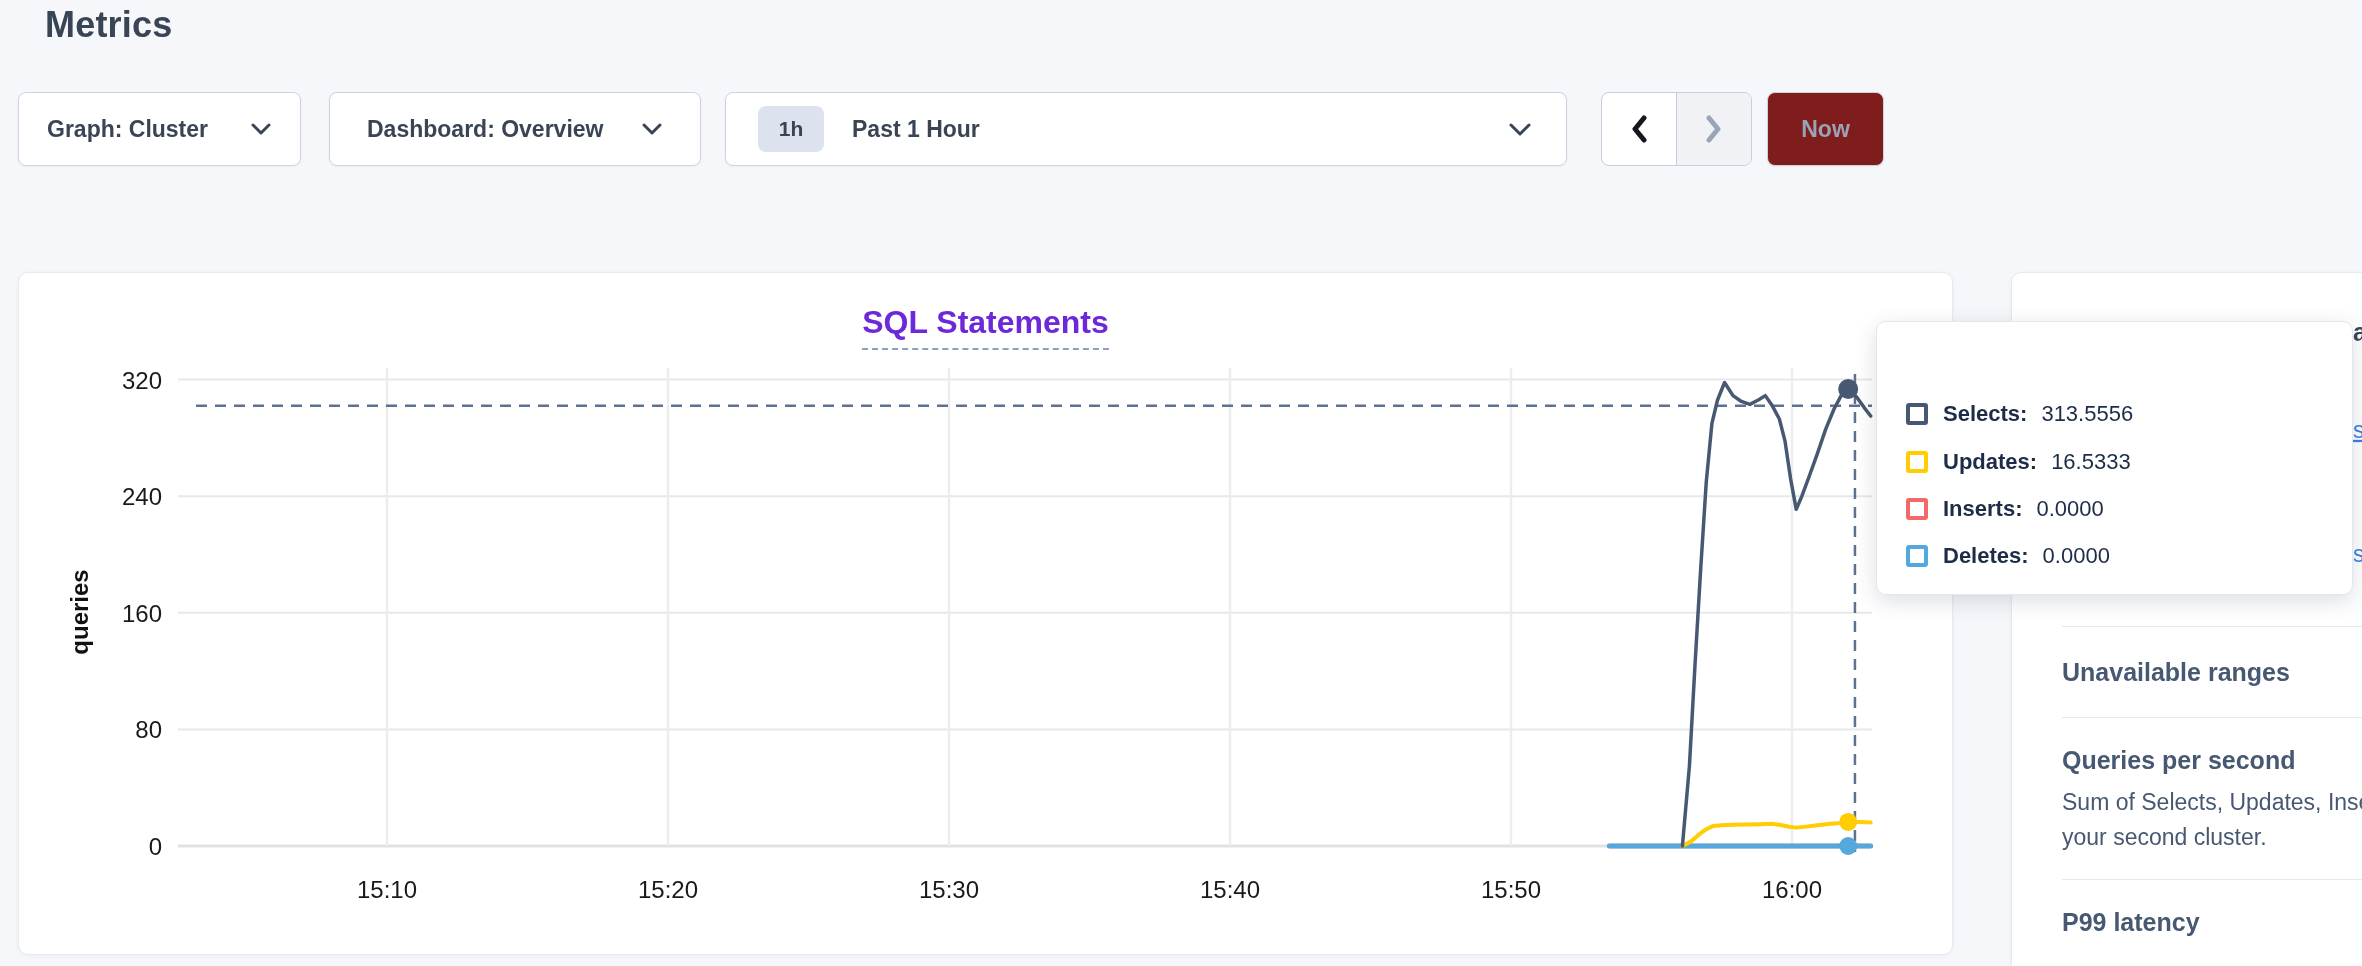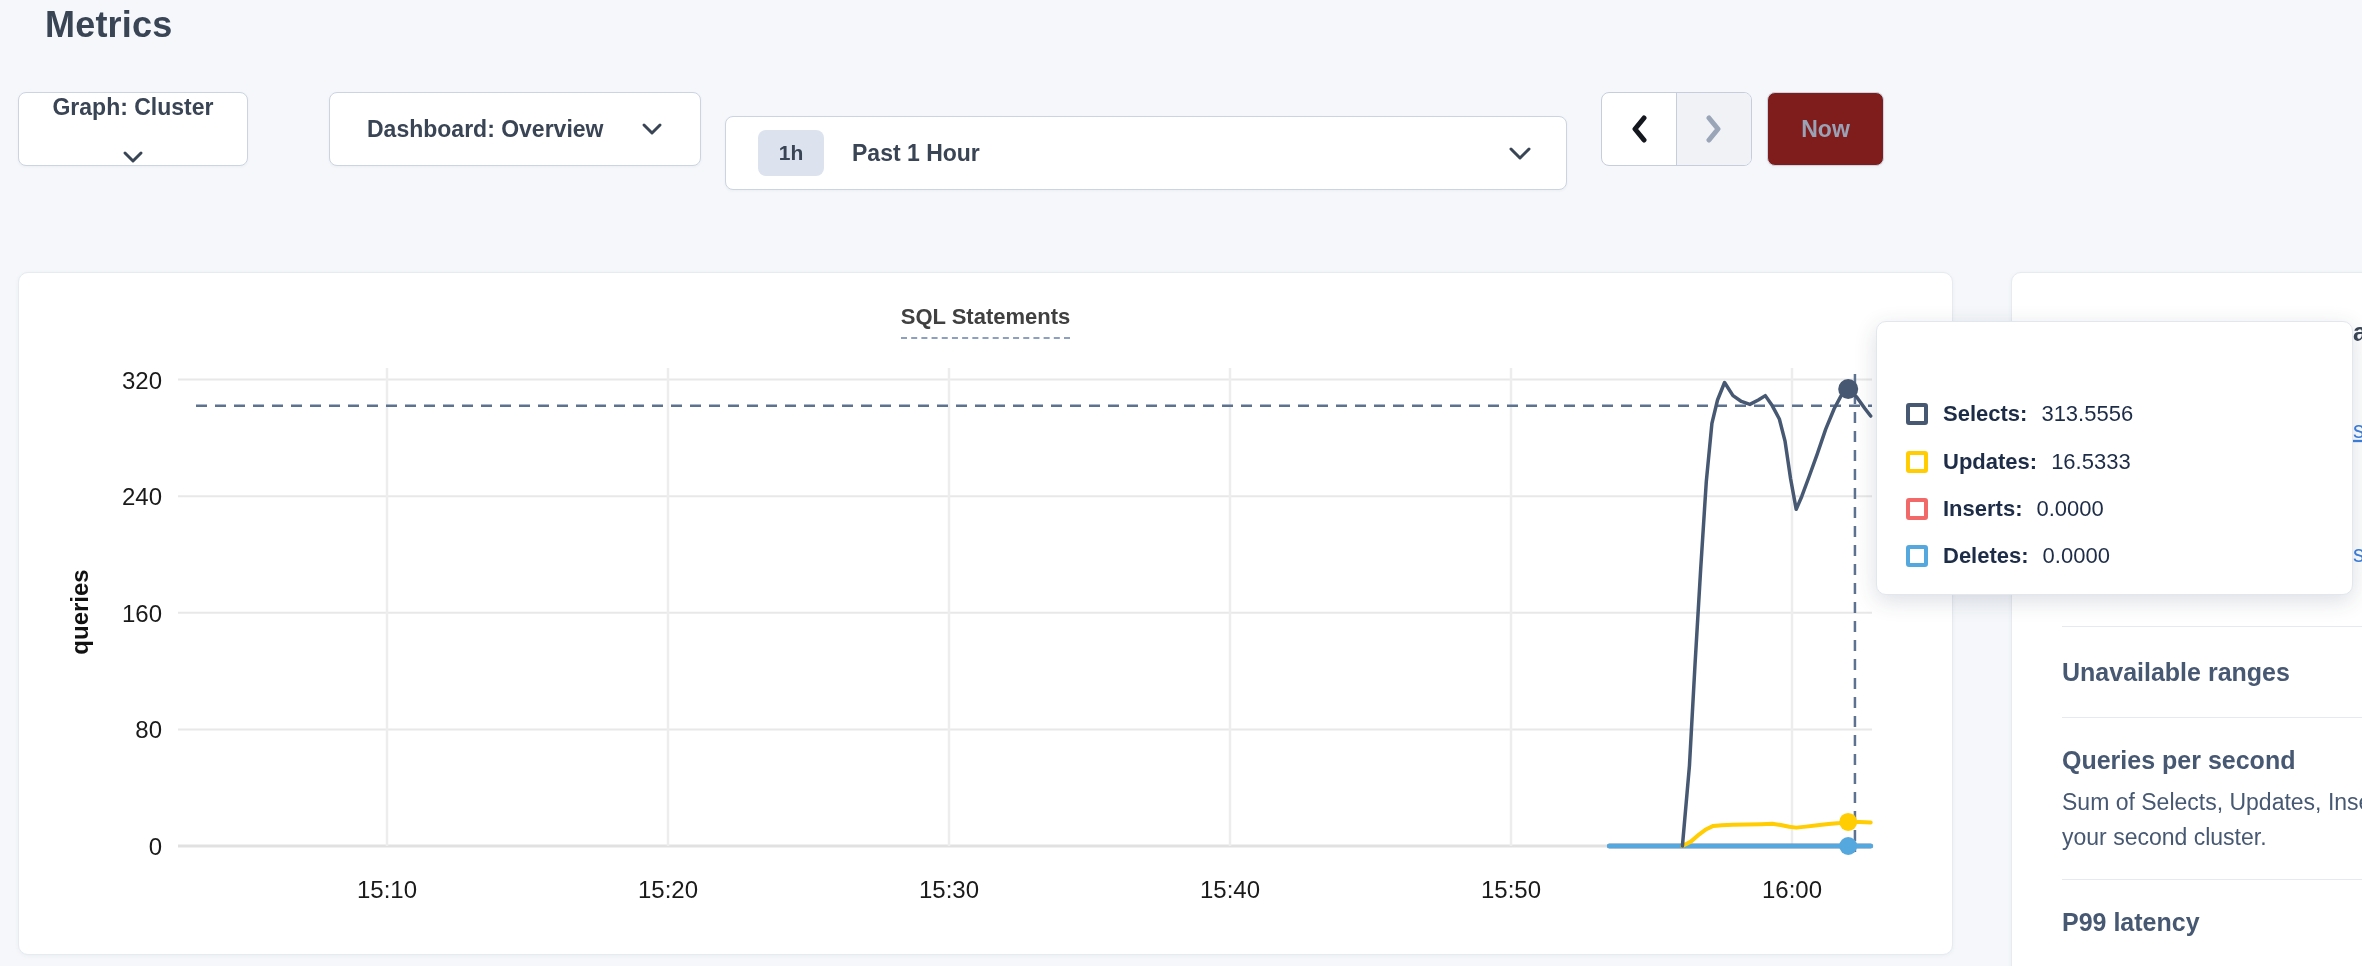--- a/index.html
+++ b/index.html
@@ -18,23 +18,23 @@
     margin: 0; letter-spacing: .2px;
   }
   
   .ctl {
     position: absolute; top: 92px; height: 74px;
     background: #fff; border: 1.5px solid #ccd4e2; border-radius: 8px;
     display: flex; align-items: center;
     font-size: 23px; font-weight: 700; color: #394455;
     box-shadow: 0 1px 3px rgba(60,70,100,.05);
   }
-  .ctl-graph     { left: 18px;  width: 230px; padding: 1px 28px; justify-content: space-between; flex-direction: column; }
+  .ctl-graph     { left: 18px;  width: 283px; padding: 8px 28px; justify-content: space-between; }
   .ctl-dashboard { left: 329px; width: 372px; padding: 0 37px; justify-content: space-between; }
-  .ctl-time      { left: 725px; width: 842px; padding: 0 34px 0 32px; font-weight: 600; margin-top: 24px; }
+  .ctl-time      { left: 725px; width: 842px; padding: 0 34px 0 32px; font-weight: 600; }
   .time-badge {
     width: 66px; height: 46px; border-radius: 8px;
     background: #dce3ee; color: #394455;
     display: flex; align-items: center; justify-content: center;
     font-size: 21px; font-weight: 700; margin-right: 28px;
   }
   .time-label { flex: 1; text-align: left; }
   .chev { flex: none; display: flex; align-items: center; color: #394455; }
   .arrow-group {
     position: absolute; left: 1601px; top: 92px; width: 151px; height: 74px;
@@ -54,21 +54,21 @@
     box-shadow: 0 1px 4px rgba(60,70,100,.05);
   }
   .main-card { left: 18px; top: 272px; width: 1935px; height: 683px; }
   .side-card { left: 2011px; top: 272px; width: 400px; height: 720px; }
   .chart-title-wrap {
     position: absolute; left: 18px; top: 304px; width: 1935px;
     text-align: center; z-index: 2;
   }
   .chart-title {
     display: inline-block;
-    font-size: 22px; font-weight: 700; color: #404040;
+    font-size: 32px; font-weight: 700; color: #6d28d9;
     border-bottom: 2.5px dashed #8ea0bf; padding-bottom: 7px;
   }
   #chart-svg { position: absolute; left: 0; top: 0; z-index: 5; pointer-events: none;
                font-family: "Liberation Sans", sans-serif; }
   
   .tooltip {
     position: absolute; left: 1876px; top: 321px; width: 477px; height: 274px;
     background: #fff; border: 1.5px solid #e2e7ef; border-radius: 10px;
     box-shadow: 0 6px 22px rgba(40,50,80,.16);
     z-index: 10; font-size: 22px; color: #1d2c47;

